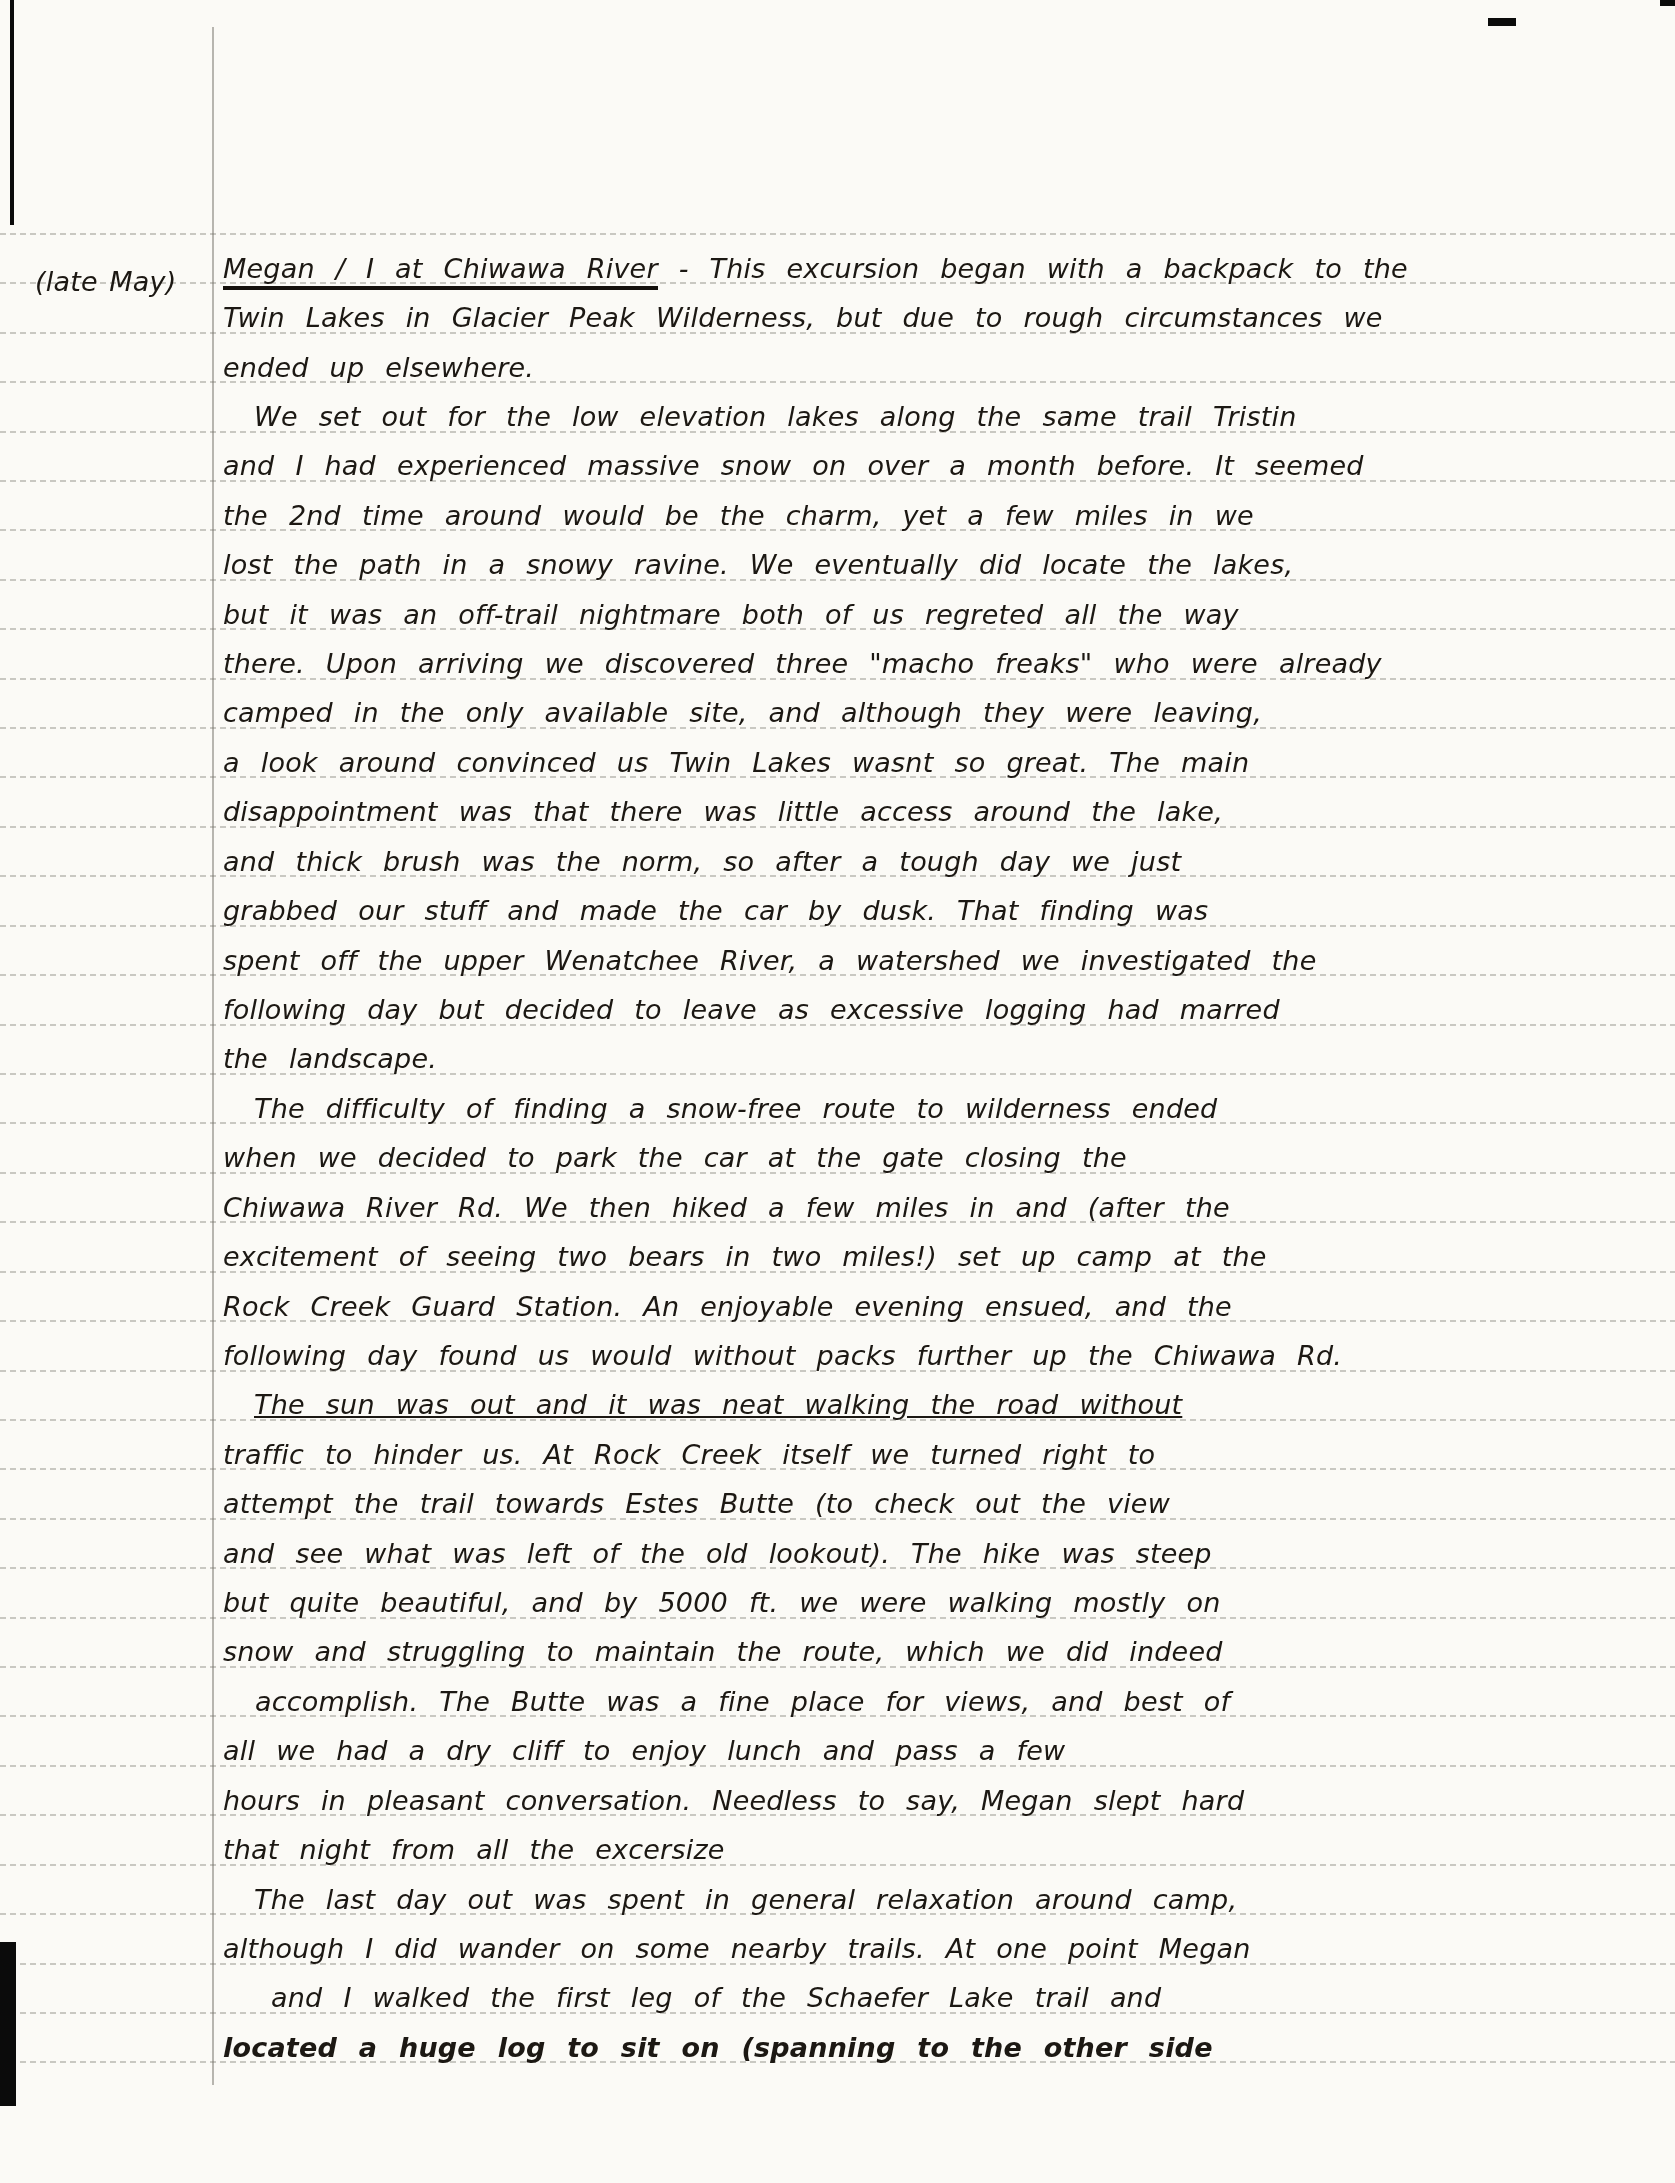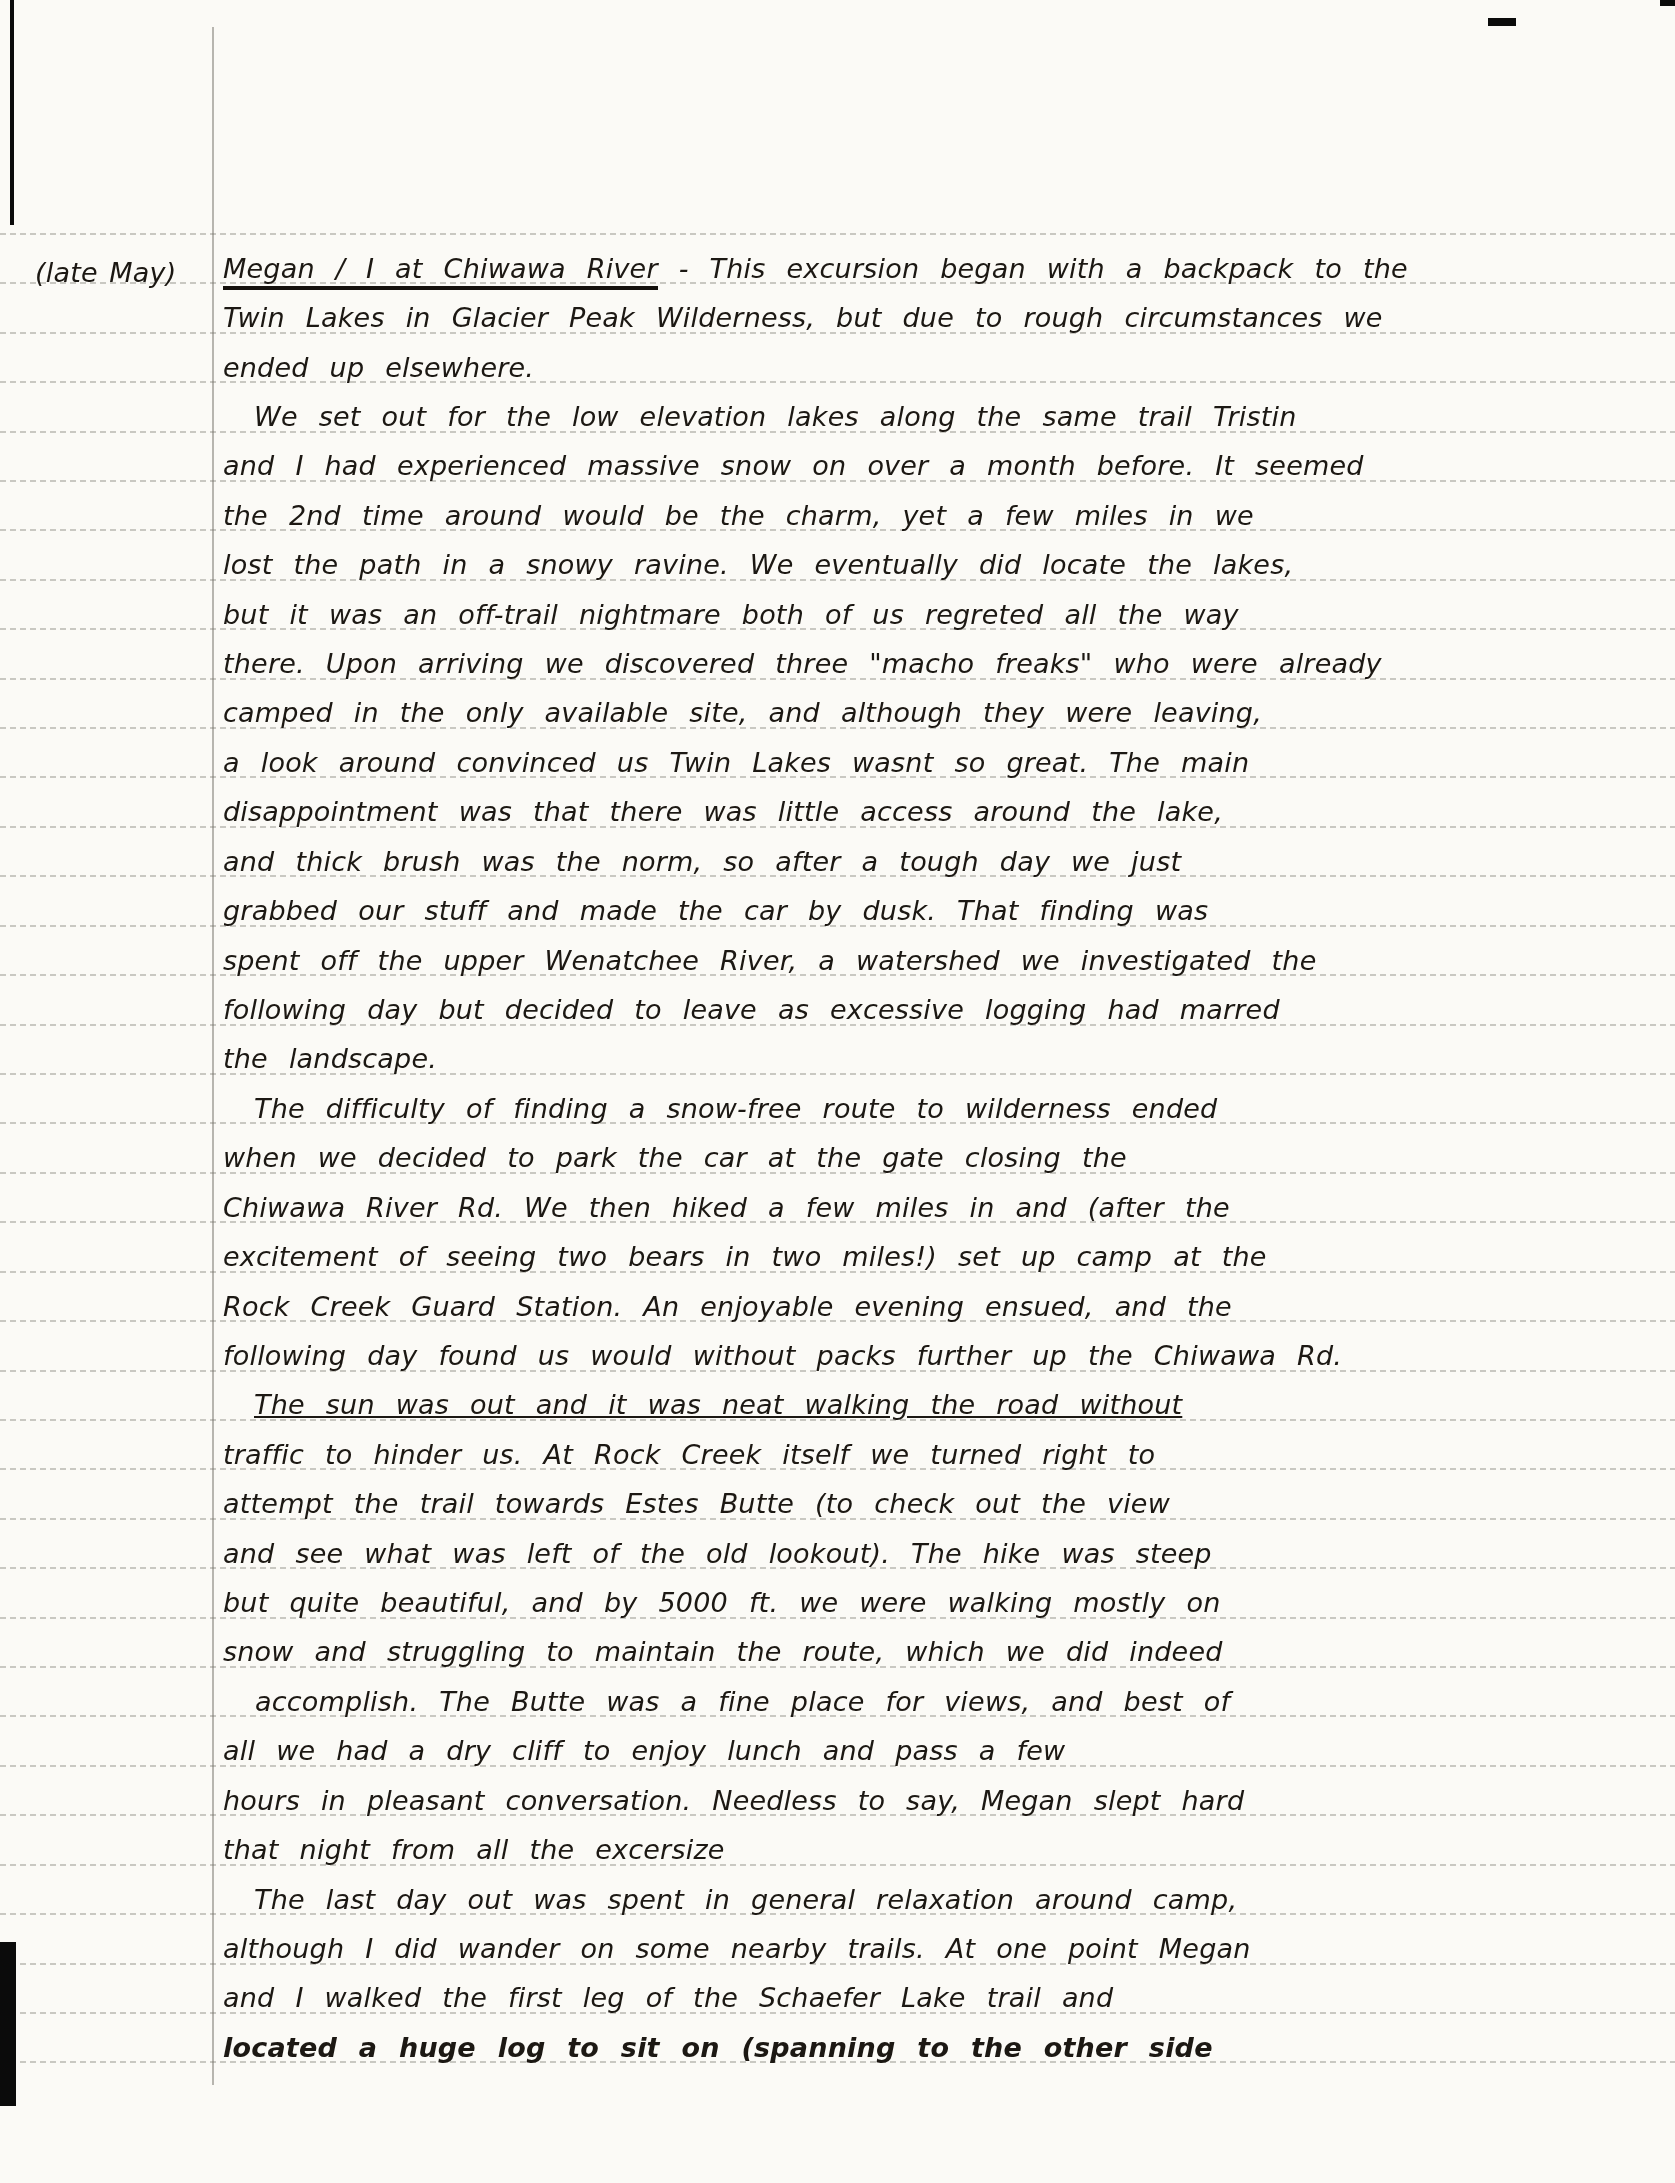--- a/index.html
+++ b/index.html
@@ -43,21 +43,21 @@
     font-style: italic;
     color: #1c1813;
     white-space: nowrap;
     word-spacing: 12.2px;
     letter-spacing: 0.2px;
   }
   .text-line.indent { padding-left: 31px; }
   .margin-note {
     position: absolute;
     left: -188px;
-    top: 4px;
+    top: 13px;
     word-spacing: 2.7px;
   }
   .seg-underline {
     border-bottom: 4.1px solid #14100c;
     padding-bottom: 2px;
   }
   .artifact {
     position: absolute;
     background: #0b0b0b;
   }
@@ -143,21 +143,21 @@
     <div class="text-line" style="top: 1479px;"><span>attempt the trail towards Estes Butte (to check out the view</span></div>
     <div class="text-line" style="top: 1529px;"><span>and see what was left of the old lookout). The hike was steep</span></div>
     <div class="text-line" style="top: 1578px;"><span>but quite beautiful, and by 5000 ft. we were walking mostly on</span></div>
     <div class="text-line" style="top: 1627px;"><span>snow and struggling to maintain the route, which we did indeed</span></div>
     <div class="text-line" style="top: 1677px; margin-left: 32px;"><span>accomplish. The Butte was a fine place for views, and best of</span></div>
     <div class="text-line" style="top: 1726px;"><span>all we had a dry cliff to enjoy lunch and pass a few</span></div>
     <div class="text-line" style="top: 1776px;"><span>hours in pleasant conversation. Needless to say, Megan slept hard</span></div>
     <div class="text-line" style="top: 1825px;"><span>that night from all the excersize</span></div>
     <div class="text-line indent" style="top: 1875px;"><span>The last day out was spent in general relaxation around camp,</span></div>
     <div class="text-line" style="top: 1924px;"><span>although I did wander on some nearby trails. At one point Megan</span></div>
-    <div class="text-line" style="top: 1973px;"><span>and I walked the first leg of the Schaefer Lake trail and</span></div>
+    <div class="text-line" style="top: 1973px; margin-left: 48px;"><span>and I walked the first leg of the Schaefer Lake trail and</span></div>
     <div class="text-line" style="top: 2023px; font-weight: bold;"><span>located a huge log to sit on (spanning to the other side</span></div>
   </div>
 
 <div class="artifact left-top"></div>
 <div class="artifact left-bottom"></div>
 <div class="artifact top-dash"></div>
 <div class="artifact corner"></div>
 
 
 </body></html>

